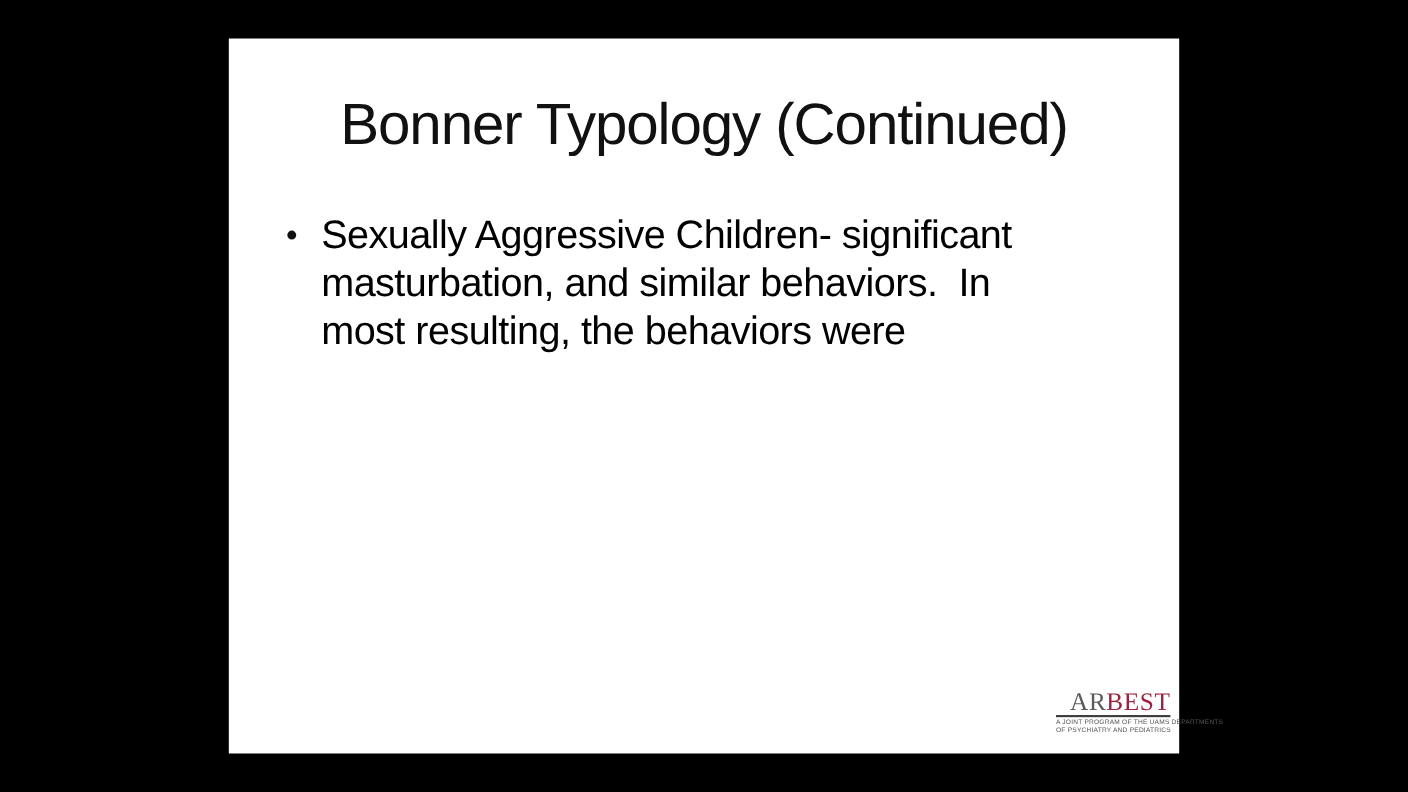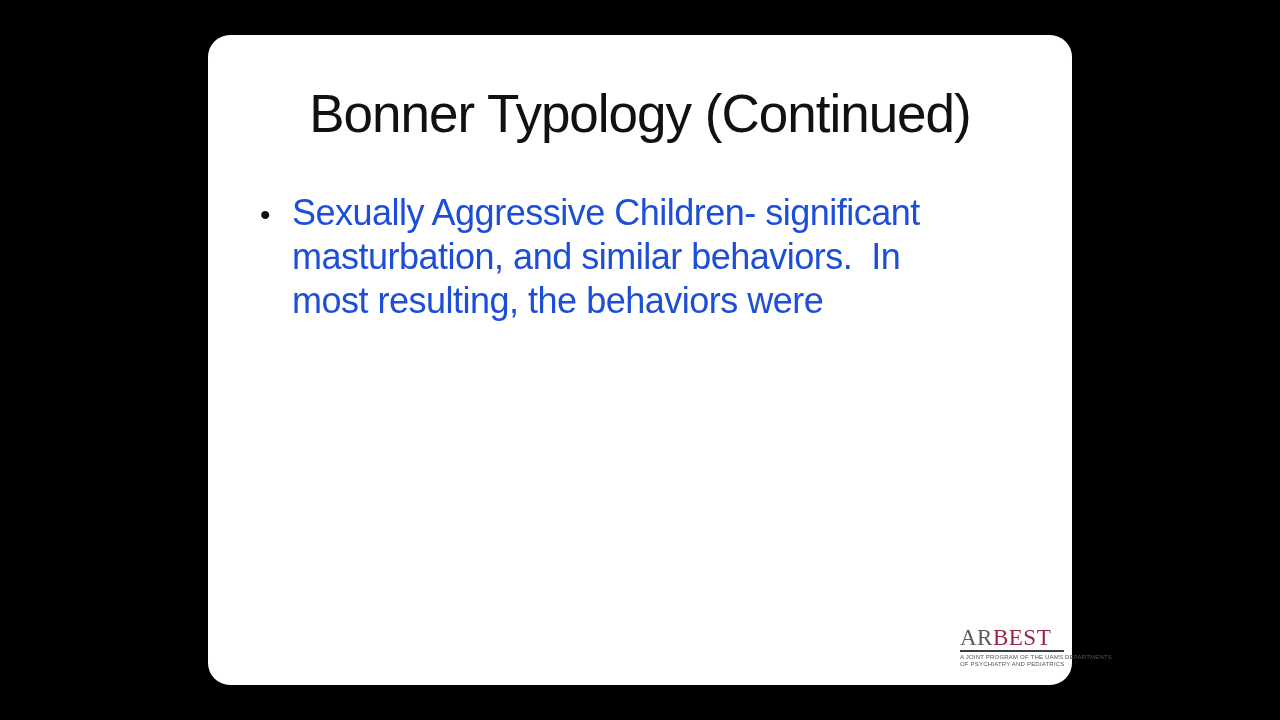--- a/index.html
+++ b/index.html
@@ -17,21 +17,20 @@
     height: 720px;
     background: #000000;
   }
   .slide {
     position: absolute;
     left: 208px;
     top: 35px;
     width: 864px;
     height: 650px;
     background: #ffffff;
-    border-radius: 22px;
   }
   .slide-title {
     position: absolute;
     top: 48px;
     left: 0;
     width: 864px;
     margin: 0;
     text-align: center;
     font-size: 53px;
     font-weight: 400;
@@ -49,34 +48,34 @@
   .bullet-marker {
     width: 32px;
     flex: 0 0 32px;
     font-size: 30px;
     line-height: 44px;
     color: #111111;
     padding-top: 2px;
   }
   .bullet-text {
     width: 710px;
-    color: #1d4ed8;
+    color: #000000;
   }
   .bullet-text .line {
     font-size: 36px;
     line-height: 44px;
     white-space: pre;
     letter-spacing: -0.5px;
   }
   .logo {
     position: absolute;
     right: 8px;
     bottom: 17px;
     width: 104px;
-    text-align: left;
+    text-align: right;
     margin-top: 20px;
   }
   .logo-brand {
     font-family: "Liberation Serif", serif;
     font-size: 23px;
     line-height: 23px;
     letter-spacing: 0.5px;
     white-space: nowrap;
   }
   .logo-brand .ar { color: #5b5b5f; }

